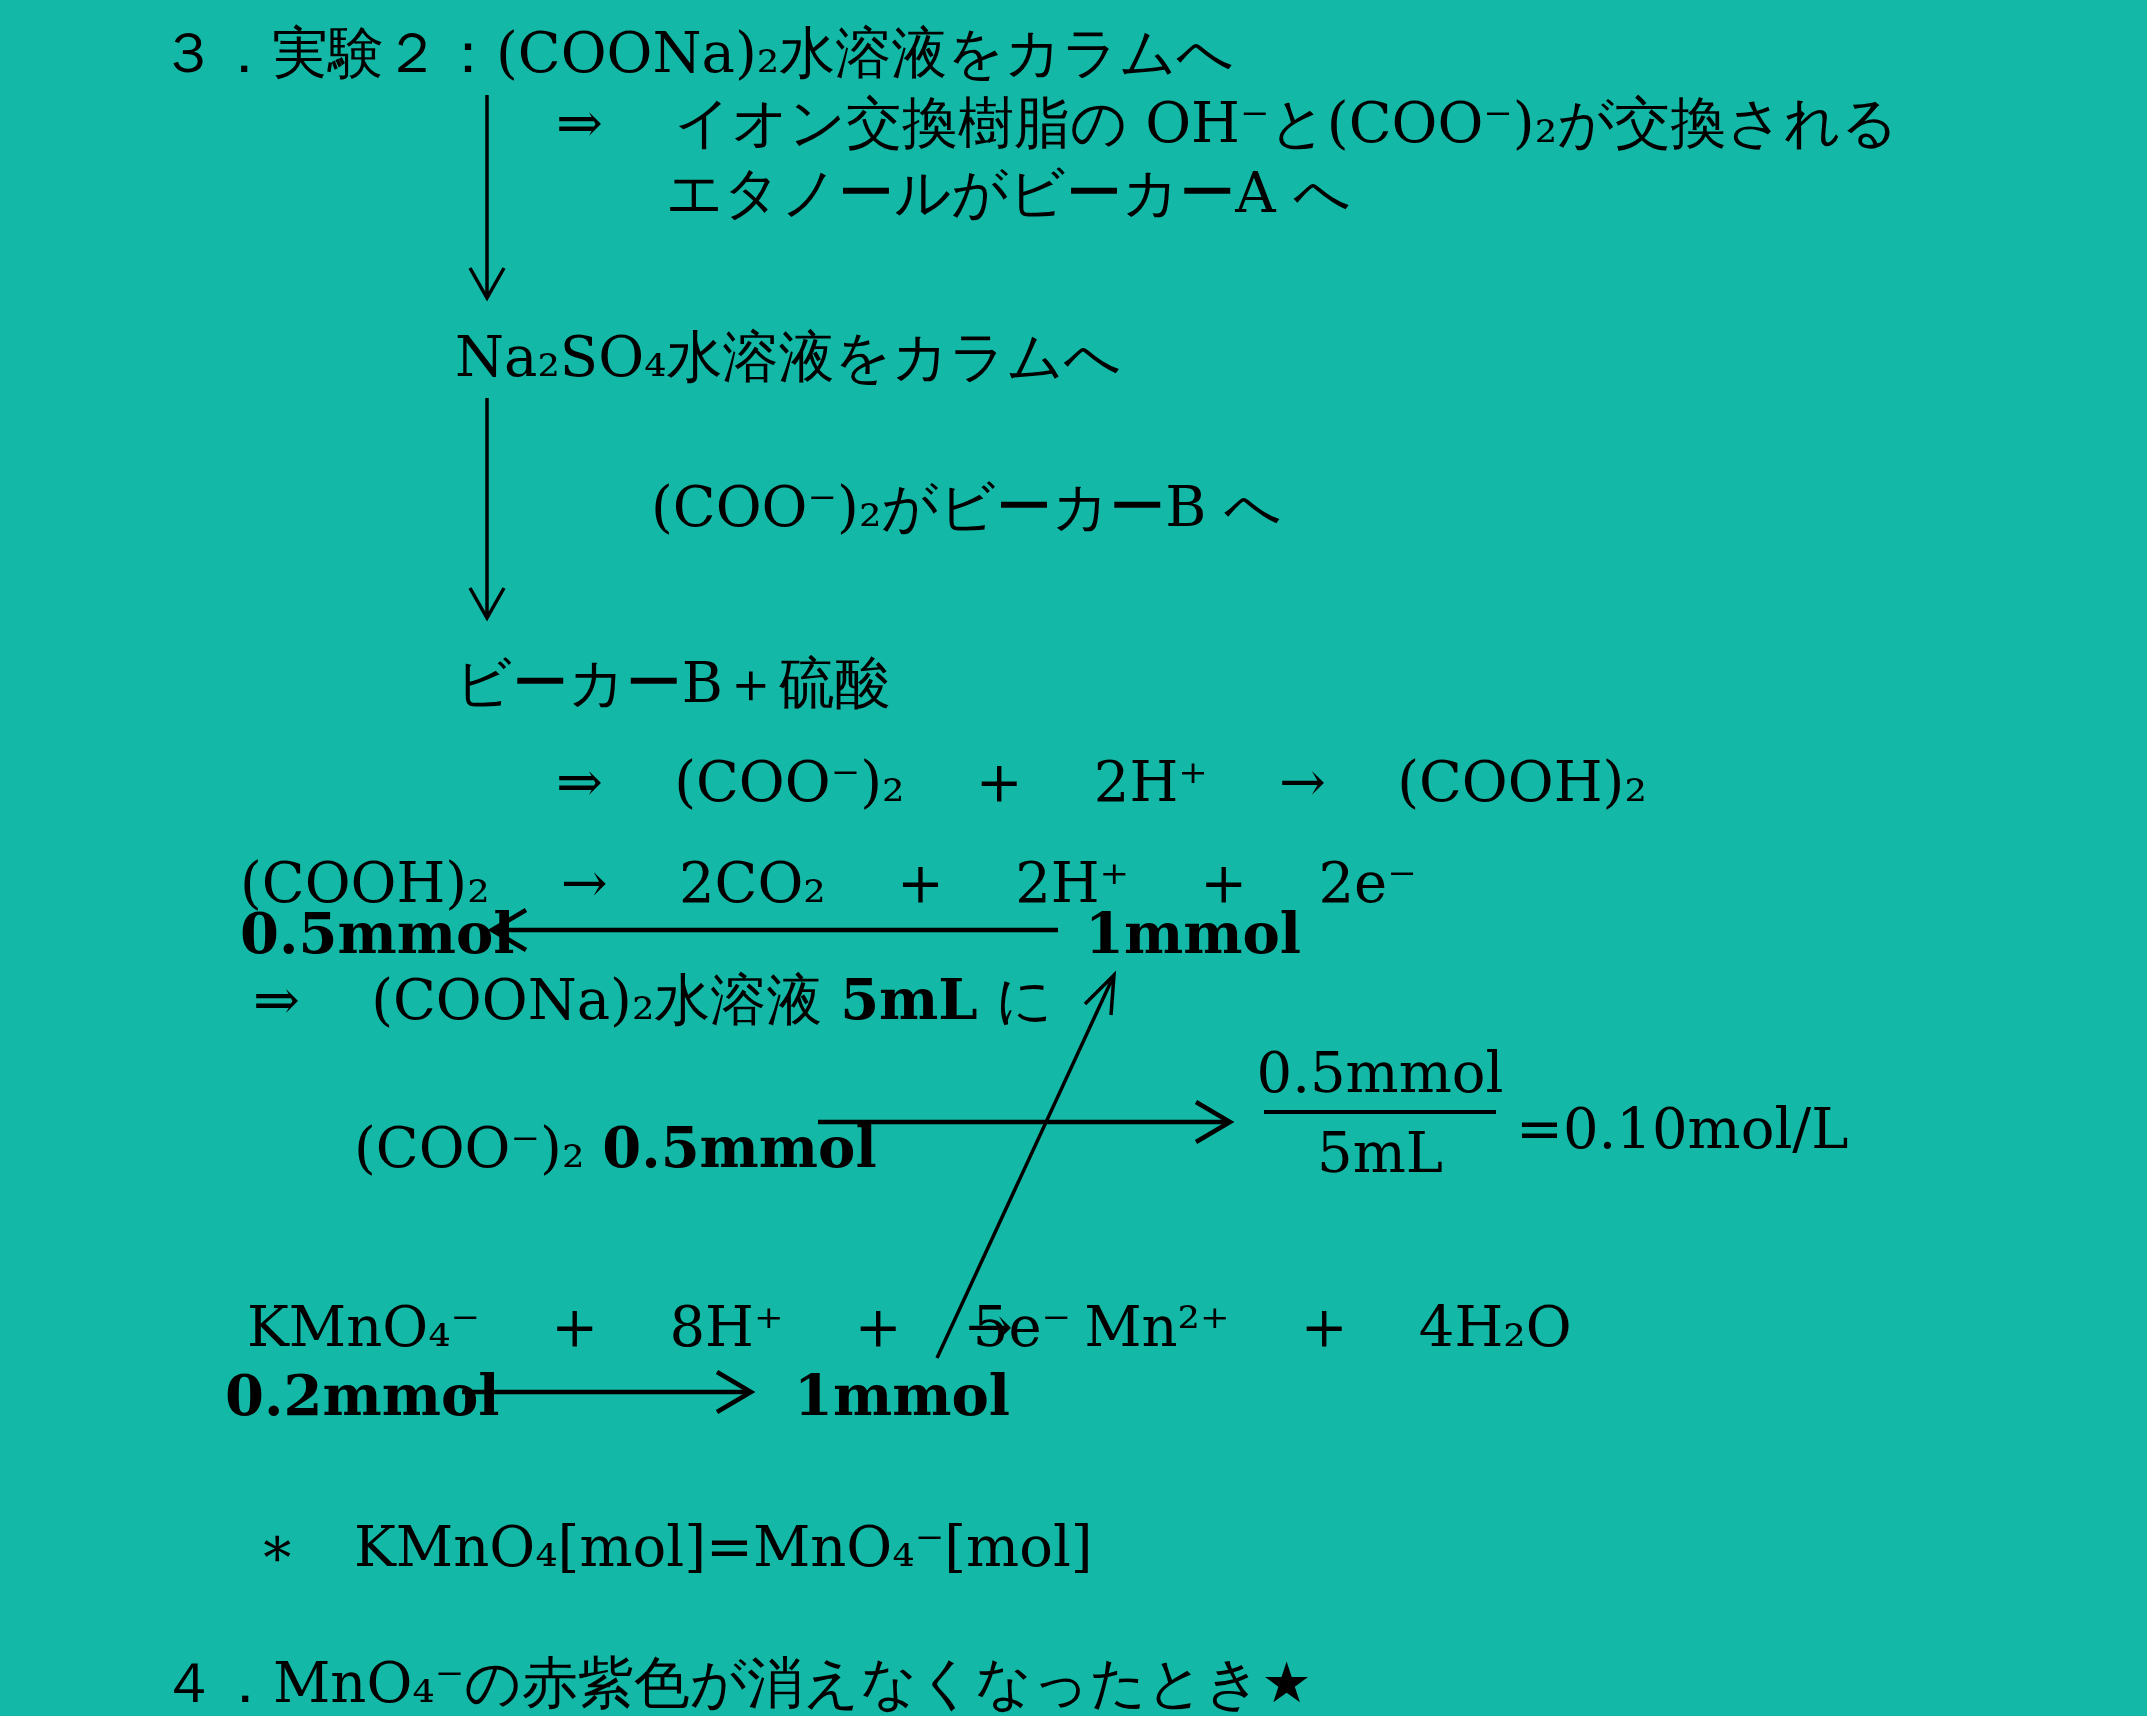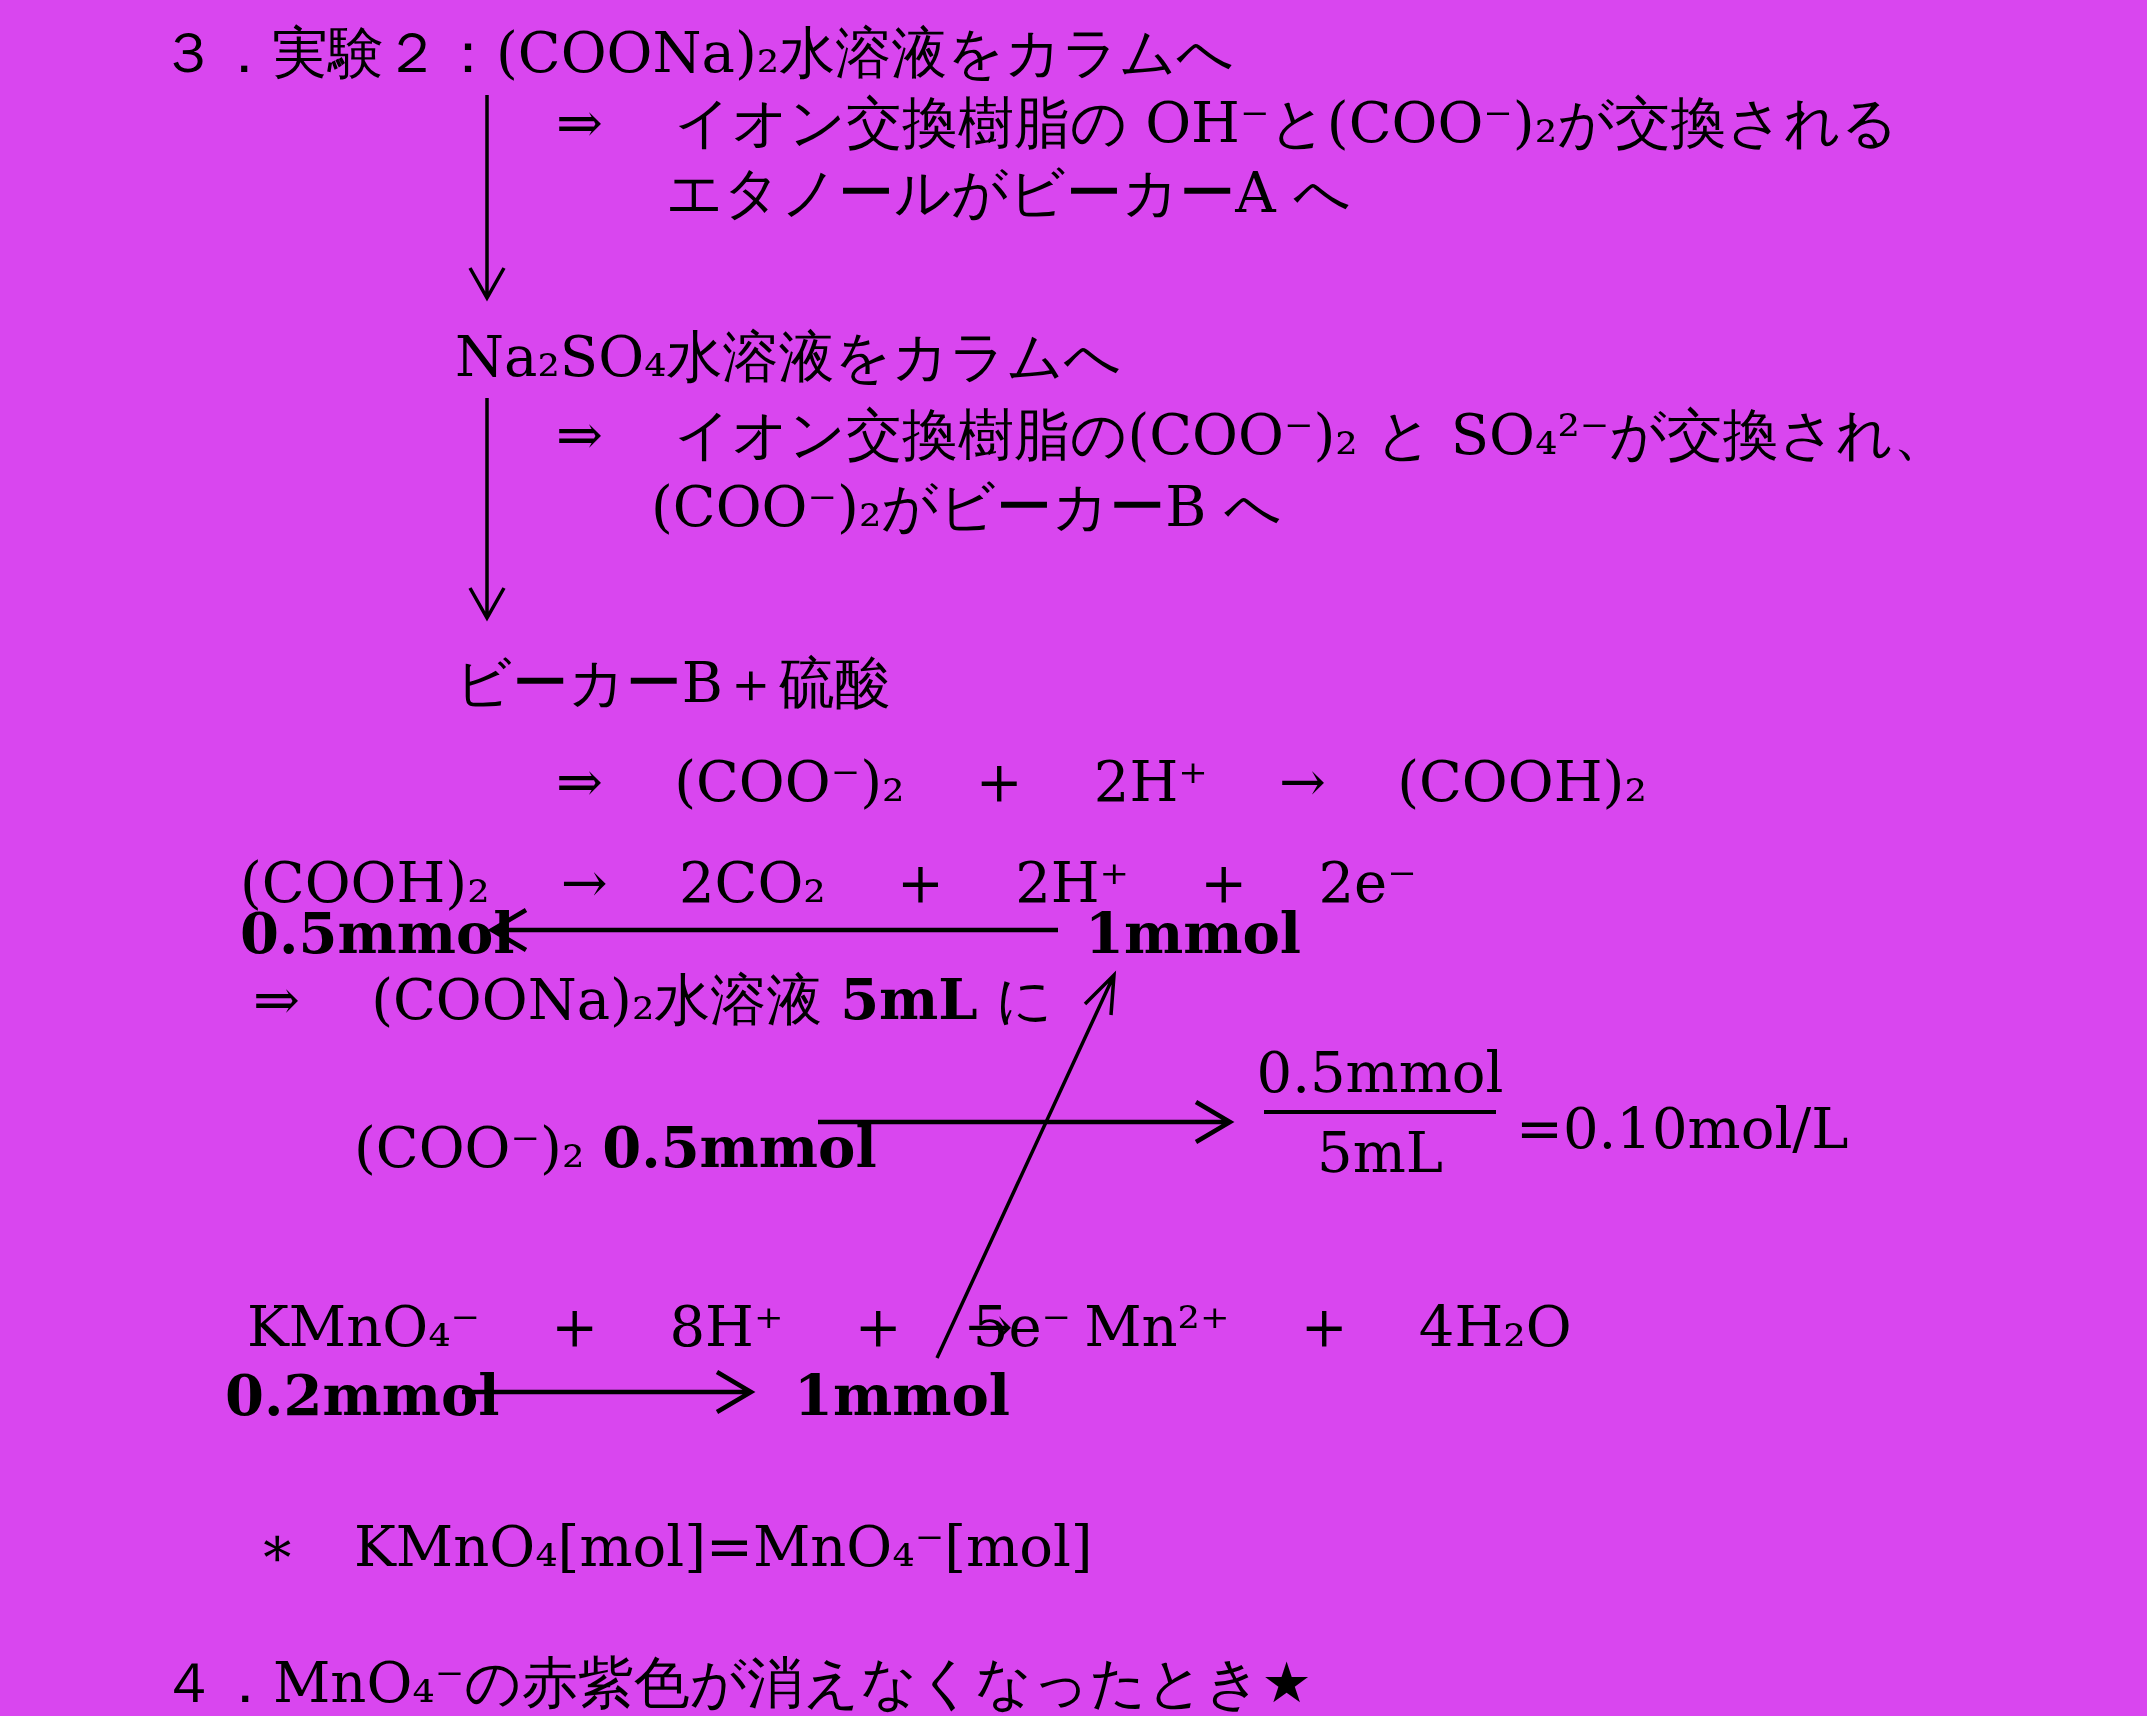--- a/index.html
+++ b/index.html
@@ -1,20 +1,20 @@
 <!DOCTYPE html>
 <html><head>
 <meta charset="utf-8">
 <style>
   html,body{margin:0;padding:0;background:#ffffff;}
   .canvas{
     position:relative;
     width:2147px;
     height:1716px;
-    background:#d946ef;
+    background:#14b8a6;
     overflow:hidden;
     font-family:"DejaVu Serif","Liberation Serif","DejaVu Sans",serif;
     color:#000000;
   }
   .t{
     position:absolute;
     font-size:56px;
     line-height:1.12;
     white-space:pre;
     color:#000000;
@@ -46,21 +46,20 @@
 <body>
 
 <div class="canvas">
 
   <div class="t" style="left:160px;top:22px;">３．実験２：(COONa)₂水溶液をカラムへ</div>
 
   <div class="t" style="left:556px;top:92px;">⇒    イオン交換樹脂の OH⁻と(COO⁻)₂が交換される</div>
   <div class="t" style="left:666px;top:162px;">エタノールがビーカーA へ</div>
 
   <div class="t" style="left:455px;top:326px;">Na₂SO₄水溶液をカラムへ</div>
-  <div class="t" style="left:556px;top:404px;">⇒    イオン交換樹脂の(COO⁻)₂ と SO₄²⁻が交換され、</div>
   <div class="t" style="left:651px;top:476px;">(COO⁻)₂がビーカーB へ</div>
 
   <div class="t" style="left:455px;top:652px;">ビーカーB＋硫酸</div>
   <div class="t" style="left:556px;top:751px;">⇒    (COO⁻)₂    +    2H⁺    →    (COOH)₂</div>
 
   <div class="t" style="left:240px;top:852px;">(COOH)₂    →    2CO₂    +    2H⁺    +    2e⁻</div>
   <div class="t b" style="left:240px;top:902px;">0.5mmol</div>
   <div class="t b" style="left:1085px;top:902px;">1mmol</div>
 
   <div class="t" style="left:253px;top:968px;"><span>⇒    (COONa)₂水溶液 </span><span class="b">5mL</span><span> に</span></div>

